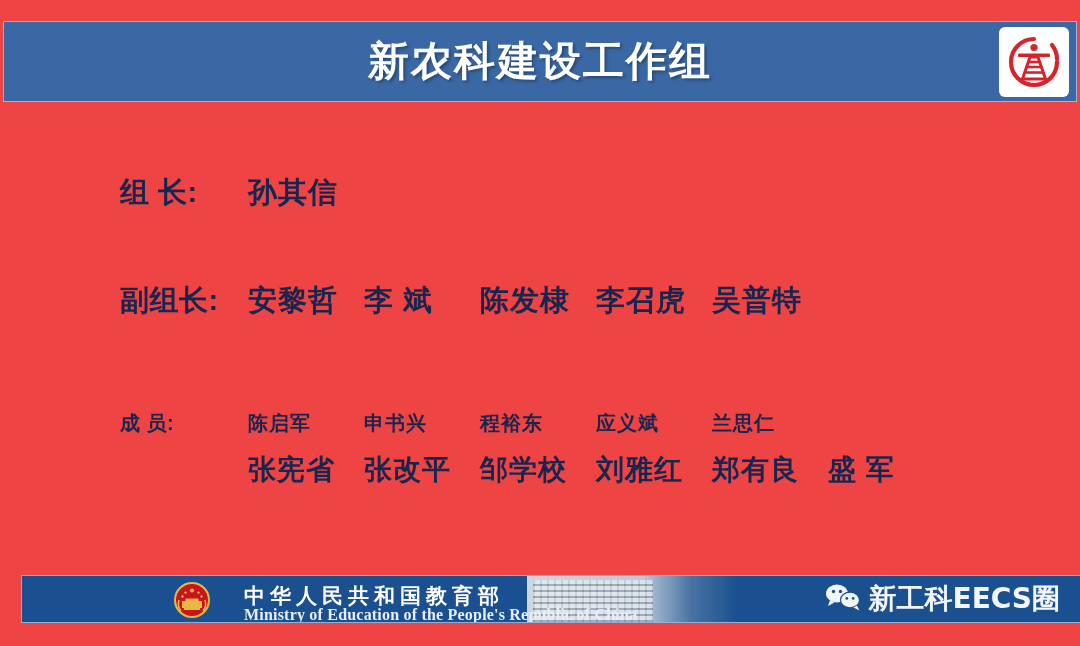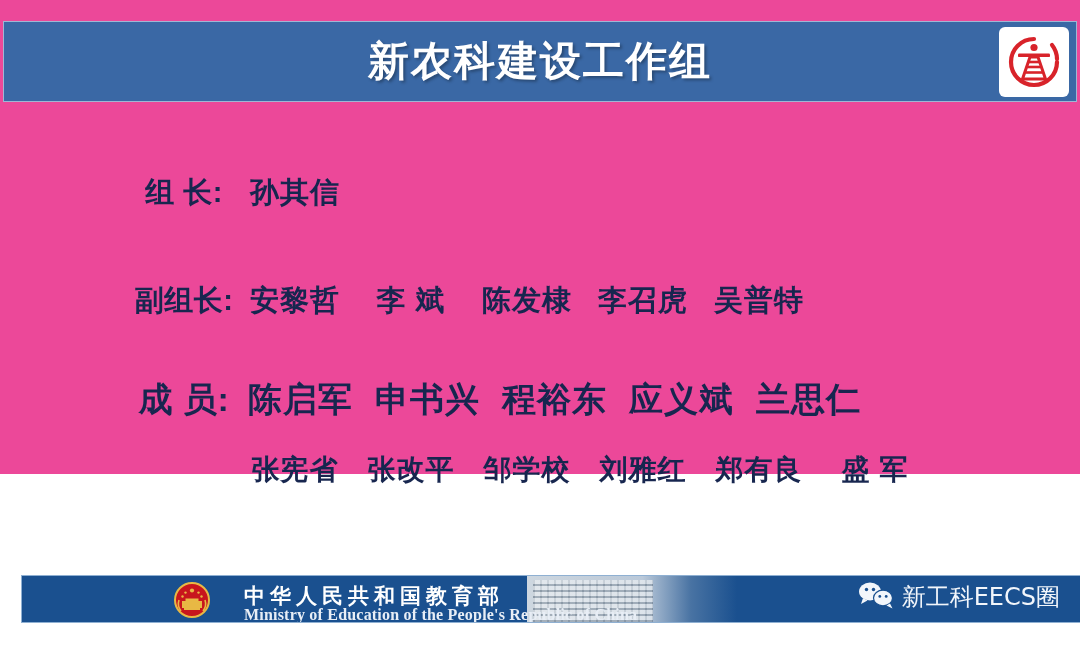--- a/index.html
+++ b/index.html
@@ -8,23 +8,22 @@
     width: 1080px;
     height: 646px;
     background: #ffffff;
     font-family: "Liberation Sans", "DejaVu Sans", sans-serif;
     overflow: hidden;
   }
 
   .slide {
     position: relative;
     width: 1080px;
-    height: 474px;
-    background: #ec4899;
-    text-align: center;
+    height: 646px;
+    background: #ef4444;
   }
 
   
   .title-bar {
     position: absolute;
     left: 3px;
     top: 21px;
     width: 1074px;
     height: 81px;
     background: #3a68a5;
@@ -72,21 +71,21 @@
     position: absolute;
     display: flex;
     align-items: baseline;
     color: #17264f;
     font-weight: bold;
     white-space: nowrap;
   }
 
   .row-leader   { left: 120px; top: 52px;  font-size: 29px; }
   .row-deputy   { left: 120px; top: 160px; font-size: 29px; }
-  .row-members1 { left: 120px; top: 256px; font-size: 34px; }
+  .row-members1 { left: 120px; top: 289px; font-size: 20px; }
   .row-members2 { left: 248px; top: 330px; font-size: 28px; }
 
   .label {
     display: inline-block;
     width: 128px;
     letter-spacing: 0.5px;
   }
 
   .name {
     display: inline-block;
@@ -174,22 +173,22 @@
     position: absolute;
     right: 20px;
     top: 580px;
     display: flex;
     align-items: center;
     gap: 7px;
   }
 
   .wm-text {
     color: #f2f6fb;
-    font-size: 24px;
-    font-weight: normal;
+    font-size: 28px;
+    font-weight: bold;
     letter-spacing: 0px;
     white-space: nowrap;
     font-family: "DejaVu Sans", sans-serif;
   }
 </style>
 </head>
 <body>
 
 <div class="slide">
 

